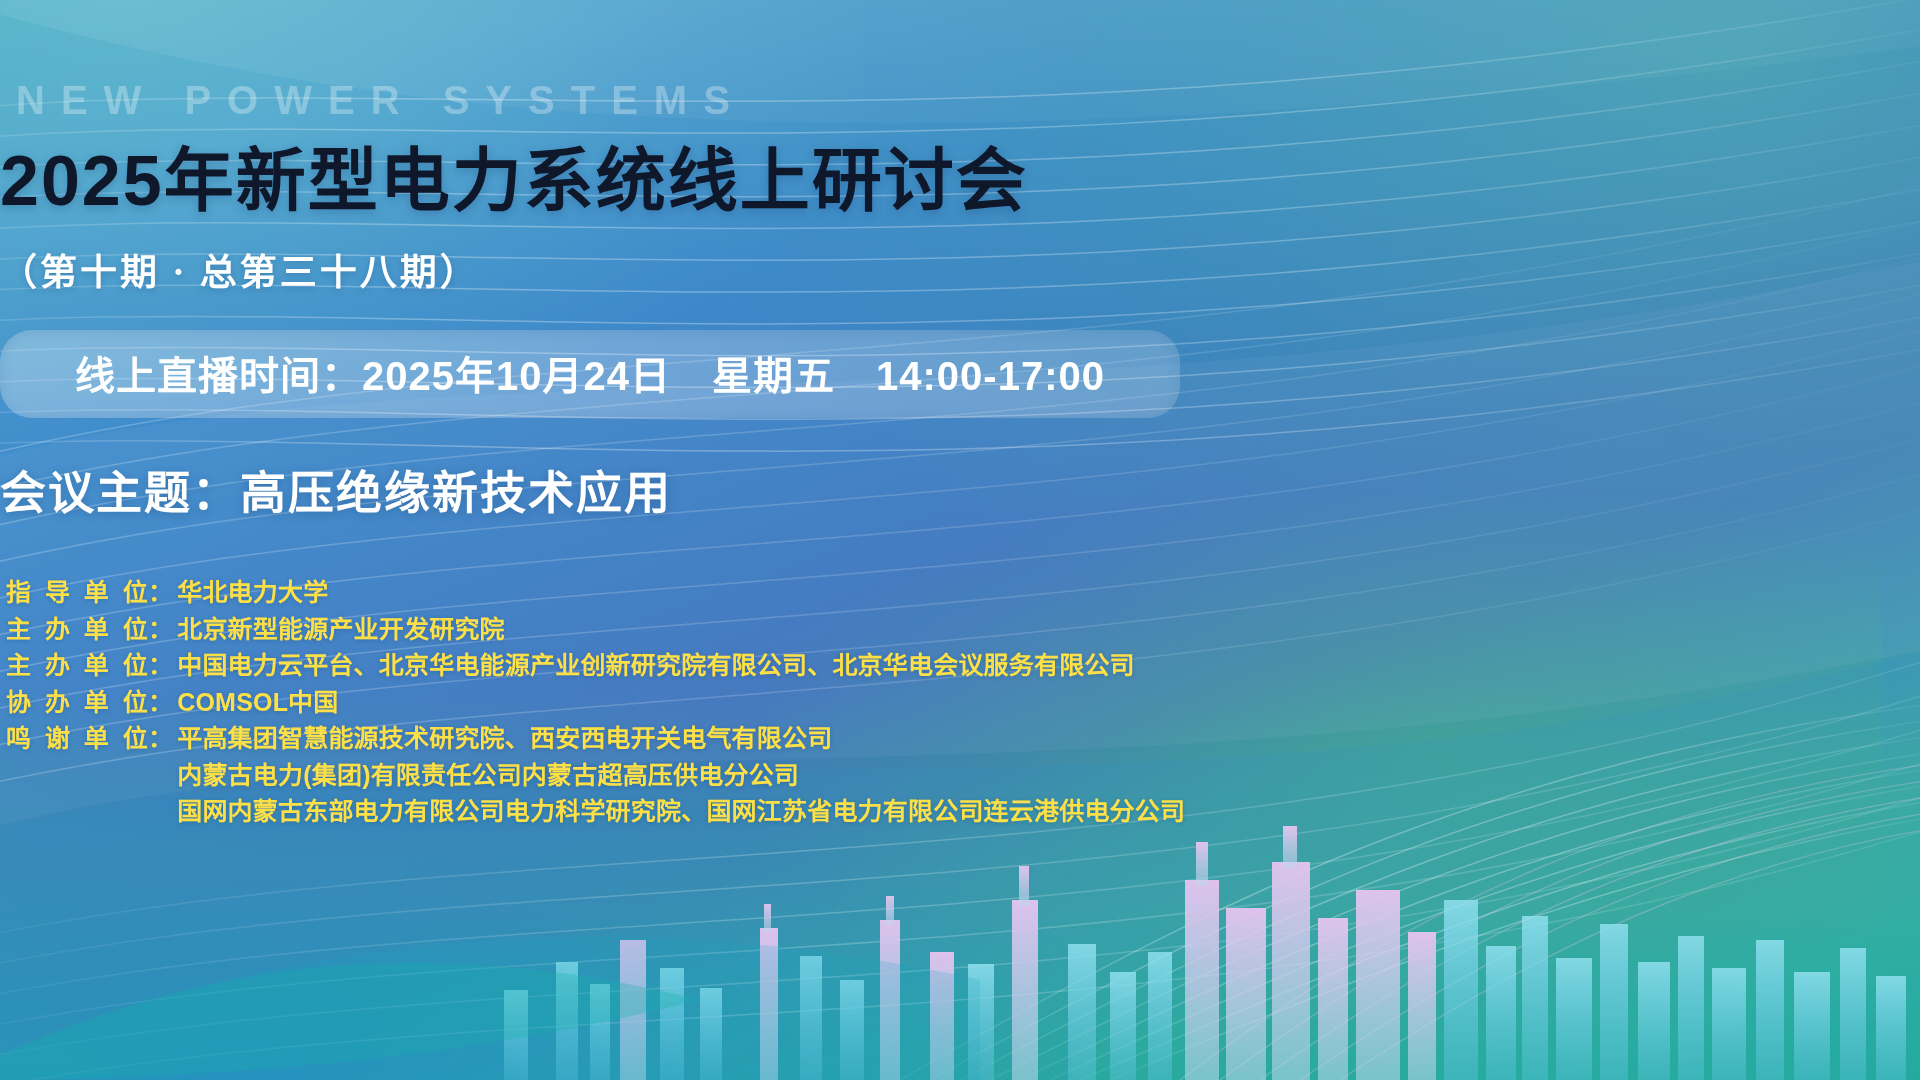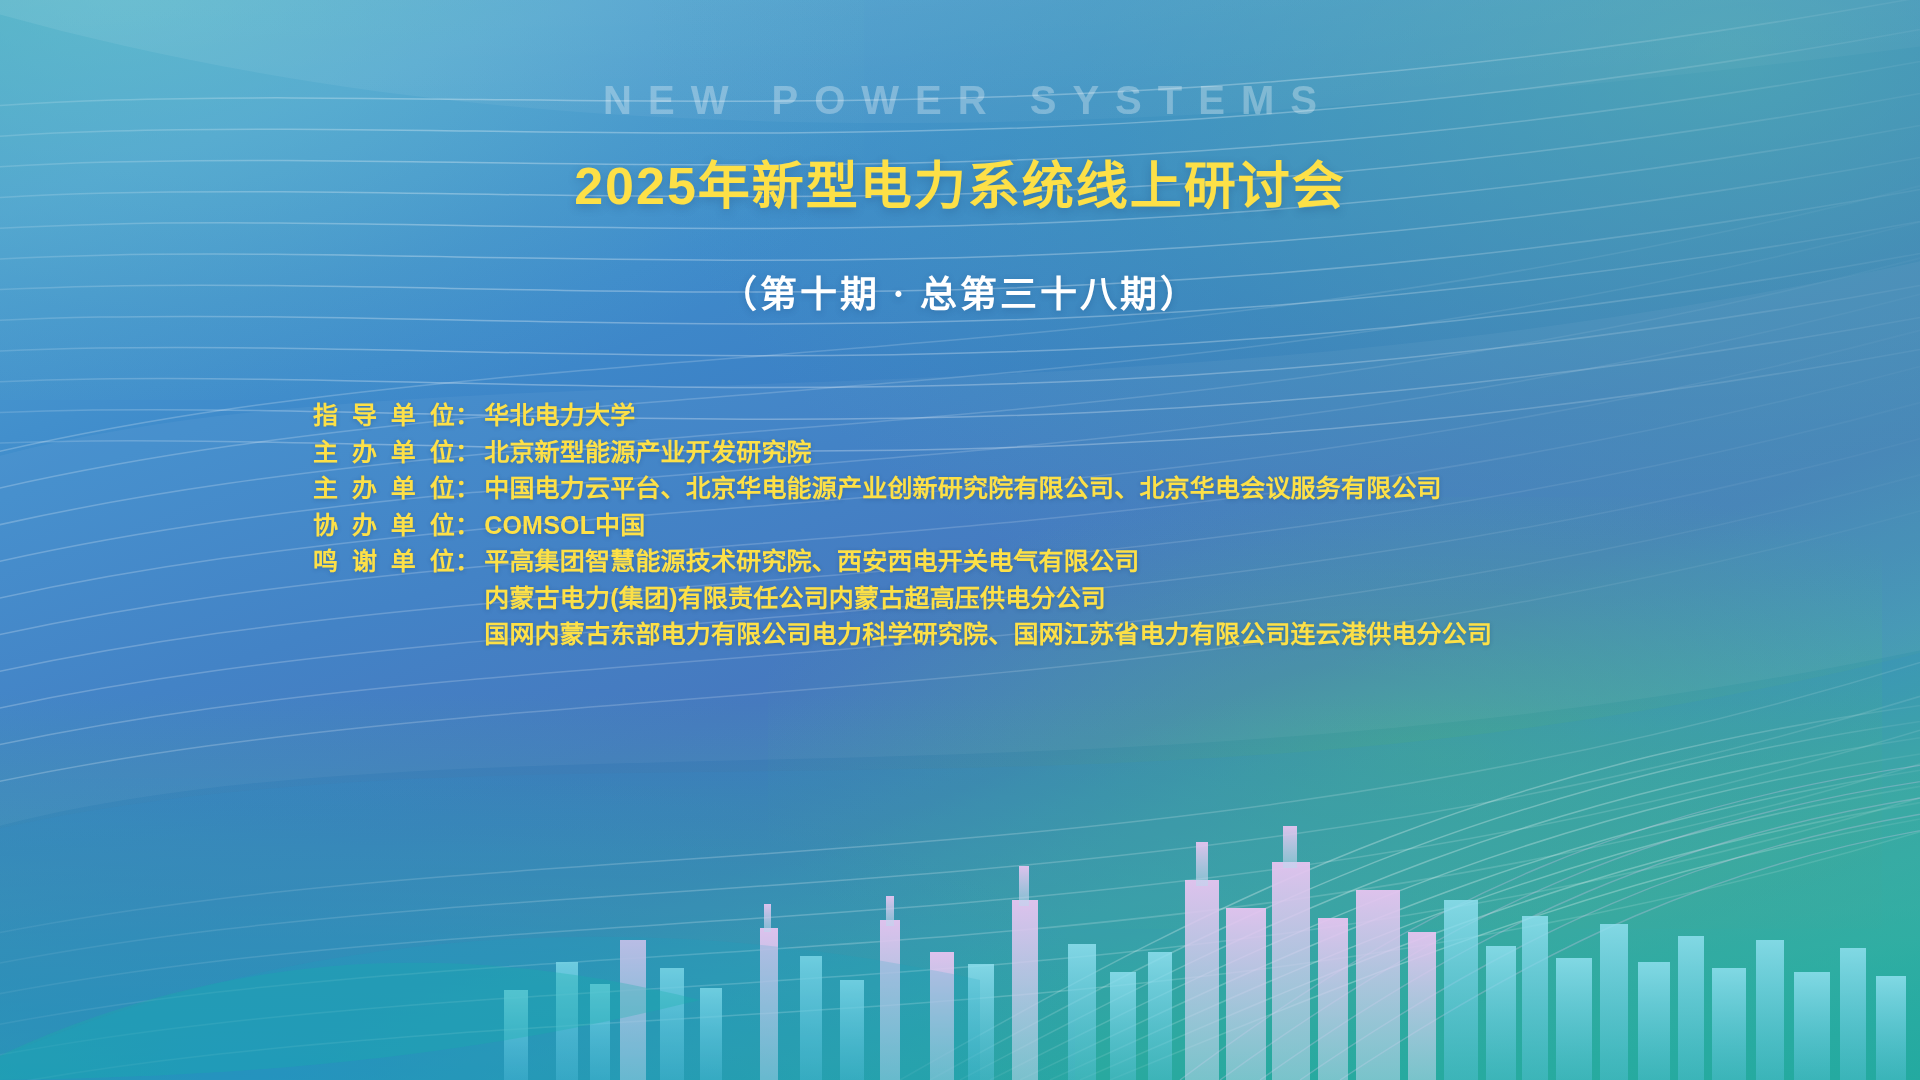--- a/index.html
+++ b/index.html
@@ -57,38 +57,38 @@
     position:absolute; left:-6%; bottom:-6%;
     width:62%; height:34%;
     background:radial-gradient(ellipse at 30% 80%, rgba(40,130,205,.65) 0%, rgba(45,135,200,.25) 50%, rgba(45,140,200,0) 78%);
   }
 
   svg.deco { position:absolute; inset:0; width:1920px; height:1080px; }
 
   
   .content {
     position:absolute; inset:0;
-    display:flex; flex-direction:column; align-items:center;gap:27px;
+    display:flex; flex-direction:column; align-items:flex-start;
   }
 
   .eyebrow {
     margin-top:78px;
     font-size:40px;
     letter-spacing:16px;
     font-weight:700;
     color:rgba(255,255,255,.30);
     text-indent:16px;
     font-family:"Liberation Sans","DejaVu Sans",sans-serif;
   }
 
   .main-title {
-    margin-top:8px;
-    font-size:52px;
-    font-weight:700;
-    color:#fde047;
+    margin-top:20px;
+    font-size:70px;
+    font-weight:700;
+    color:#0f172a;
     letter-spacing:2px;
     line-height:1.1;
     text-shadow:0 3px 10px rgba(20,60,110,.28);
     font-family:"Liberation Sans","DejaVu Sans",sans-serif;
   }
 
   .sub-title {
     margin-top:22px;
     font-size:37px;
     font-weight:700;
@@ -302,21 +302,23 @@
   </svg>
 
   <div class="content">
 
     <div class="eyebrow">NEW POWER SYSTEMS</div>
 
     <h1 class="main-title">2025年新型电力系统线上研讨会</h1>
 
     <div class="sub-title">（第十期 · 总第三十八期）</div>
 
-
+    <div class="time-pill">线上直播时间：2025年10月24日　星期五　14:00-17:00</div>
+
+    <div class="theme">会议主题：高压绝缘新技术应用</div>
 
     <div class="orgs">
 
       <div class="org-row">
         <span class="org-label">指导单位</span>
         <span class="org-colon">：</span>
         <span class="org-lines">
           <span class="org-line">华北电力大学</span>
         </span>
       </div>

